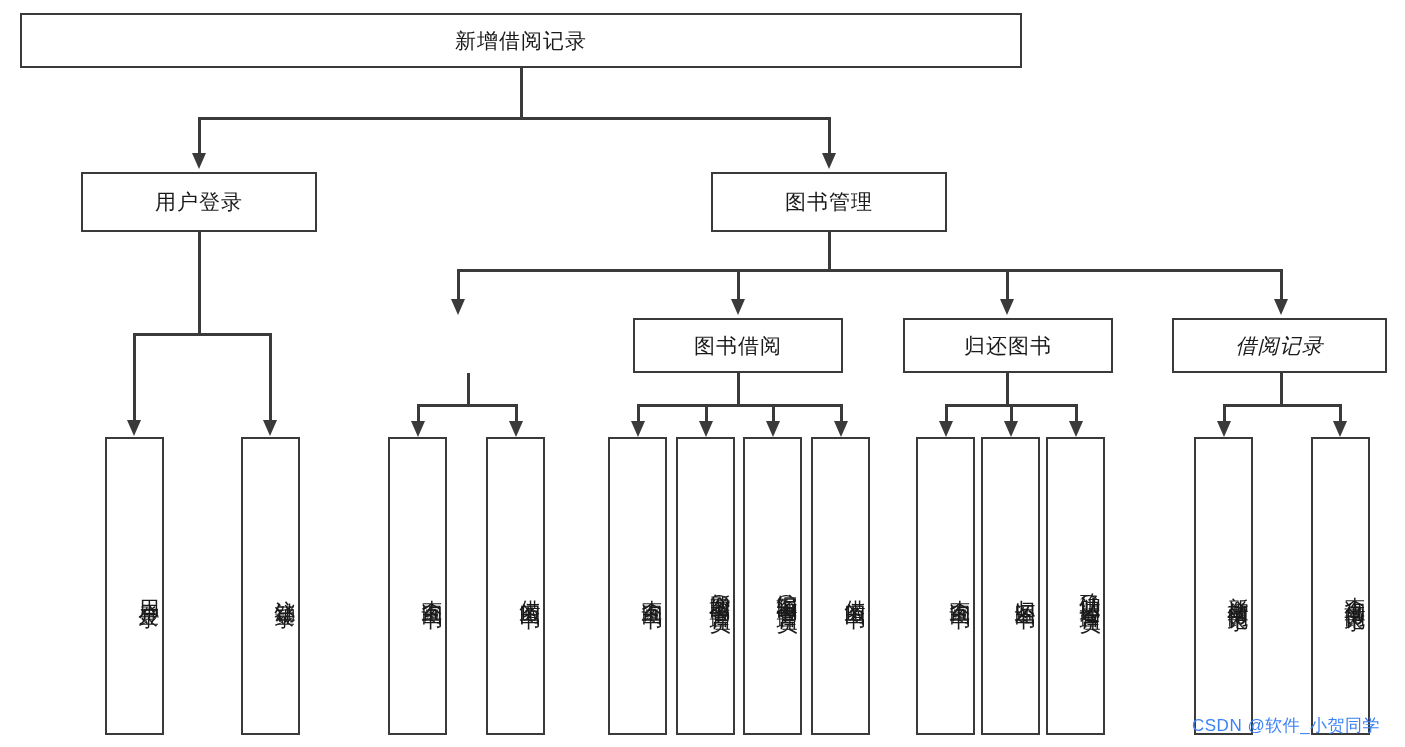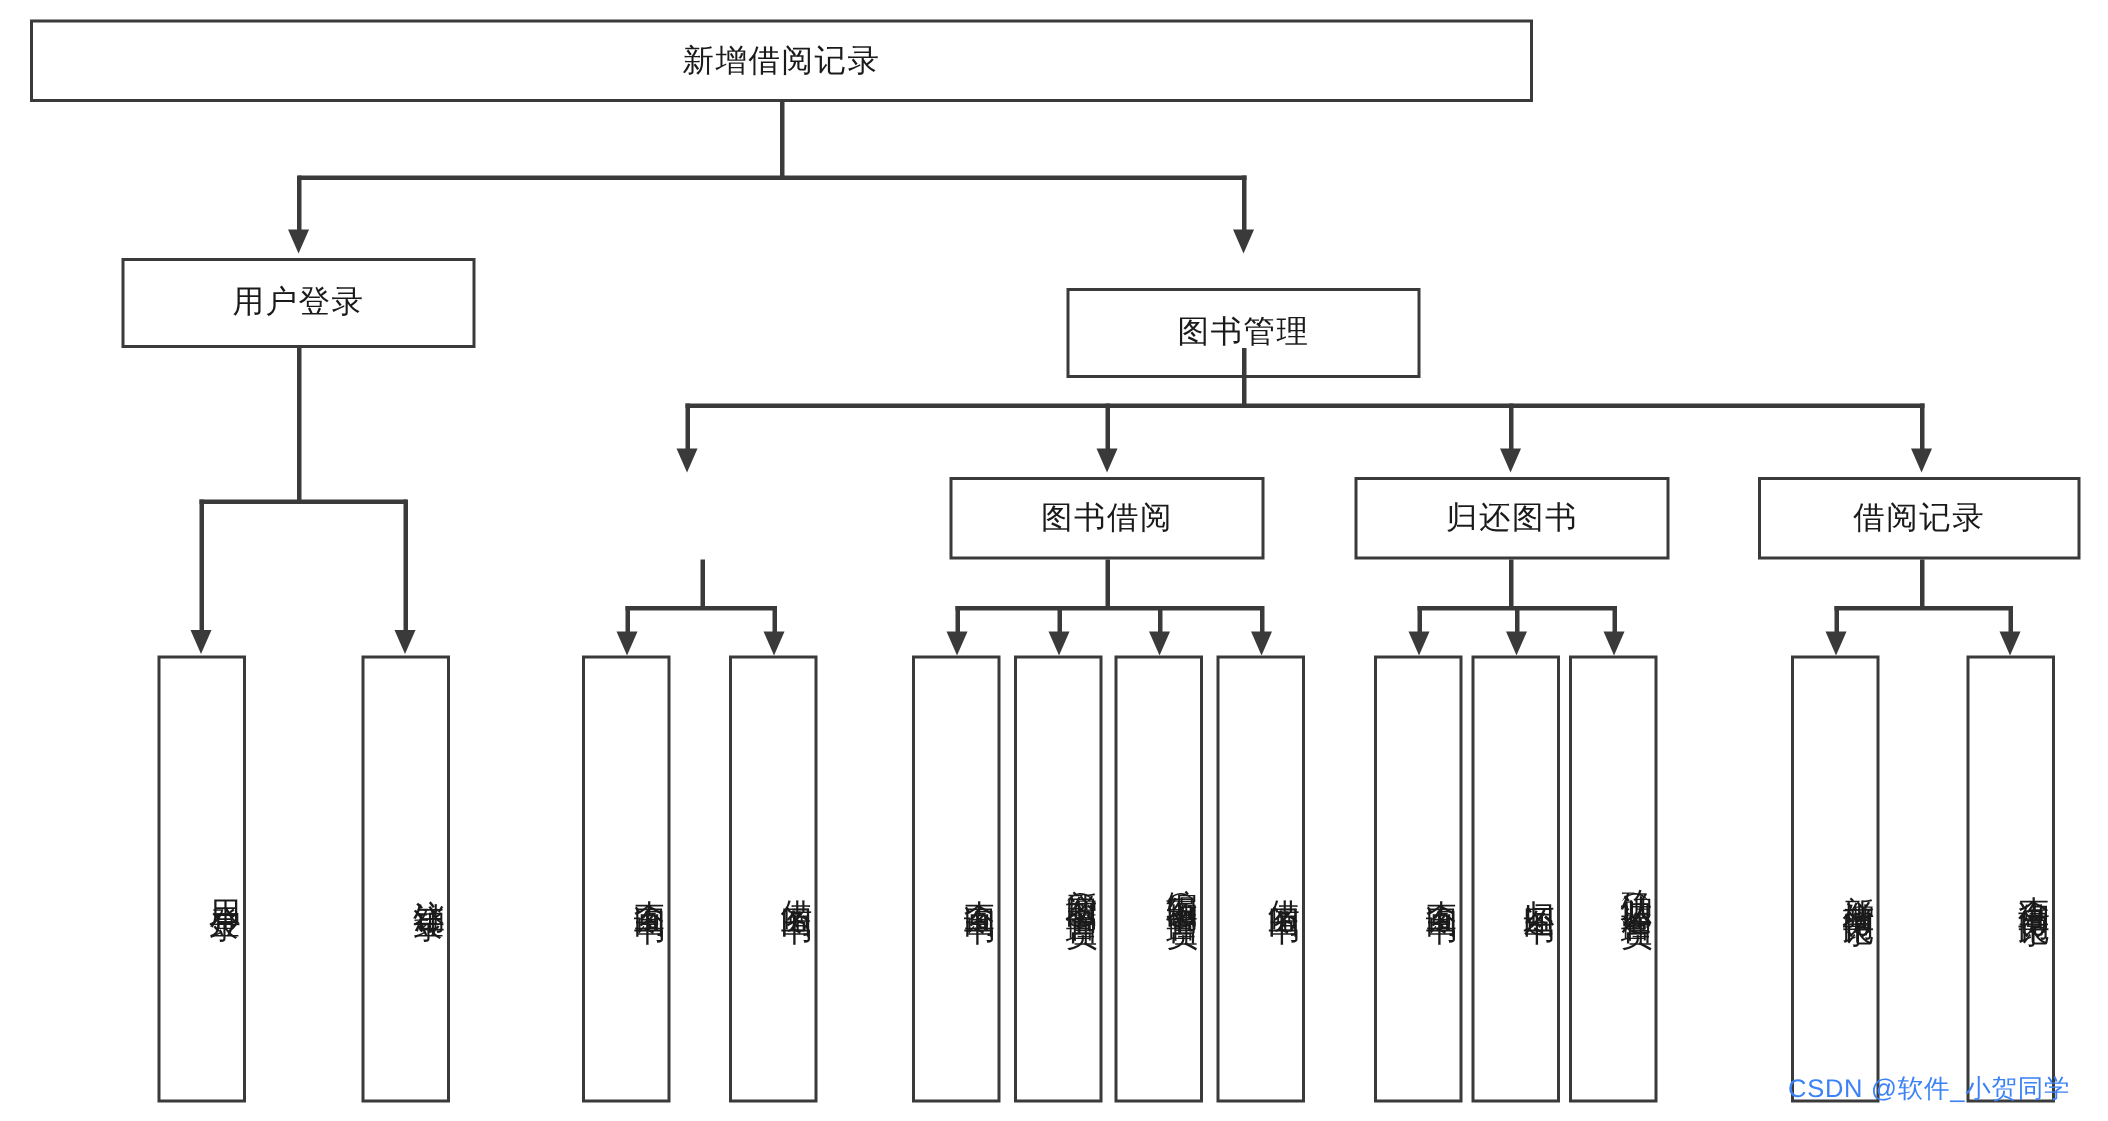--- a/index.html
+++ b/index.html
@@ -81,21 +81,21 @@
 
   <div class="edge edge-v" style="left:198px; top:117px; height:38px;"></div>
   <div class="arrow" style="left:192px; top:153px;"></div>
 
   <div class="edge edge-v" style="left:828px; top:117px; height:38px;"></div>
   <div class="arrow" style="left:822px; top:153px;"></div>
 
   <div class="node node-h" style="left:81px; top:172px; width:236px; height:60px;">
     <span>用户登录</span>
   </div>
-  <div class="node node-h" style="left:711px; top:172px; width:236px; height:60px;margin-top:20px;">
+  <div class="node node-h" style="left:711px; top:172px; width:236px; height:60px;">
     <span>图书管理</span>
   </div>
 
   <div class="edge edge-v" style="left:198px; top:232px; height:102px;"></div>
   <div class="edge edge-h" style="left:133px; top:333px; width:138px;"></div>
   <div class="edge edge-v" style="left:133px; top:333px; height:88px;"></div>
   <div class="arrow" style="left:127px; top:420px;"></div>
   <div class="edge edge-v" style="left:269px; top:333px; height:88px;"></div>
   <div class="arrow" style="left:263px; top:420px;"></div>
 
@@ -109,21 +109,21 @@
   <div class="arrow" style="left:1000px; top:299px;"></div>
   <div class="edge edge-v" style="left:1280px; top:269px; height:31px;"></div>
   <div class="arrow" style="left:1274px; top:299px;"></div>
 
   <div class="node node-h" style="left:633px; top:318px; width:210px; height:55px;">
     <span>图书借阅</span>
   </div>
   <div class="node node-h" style="left:903px; top:318px; width:210px; height:55px;">
     <span>归还图书</span>
   </div>
-  <div class="node node-h" style="left:1172px; top:318px; width:215px; height:55px;">
+  <div class="node node-h" style="left:1172px; top:318px; width:215px; height:55px;font-style:italic;">
     <span>借阅记录</span>
   </div>
 
   <div class="edge edge-v" style="left:467px; top:373px; height:33px;"></div>
   <div class="edge edge-h" style="left:417px; top:404px; width:100px;"></div>
   <div class="edge edge-v" style="left:417px; top:404px; height:18px;"></div>
   <div class="arrow" style="left:411px; top:421px;"></div>
   <div class="edge edge-v" style="left:515px; top:404px; height:18px;"></div>
   <div class="arrow" style="left:509px; top:421px;"></div>
 

